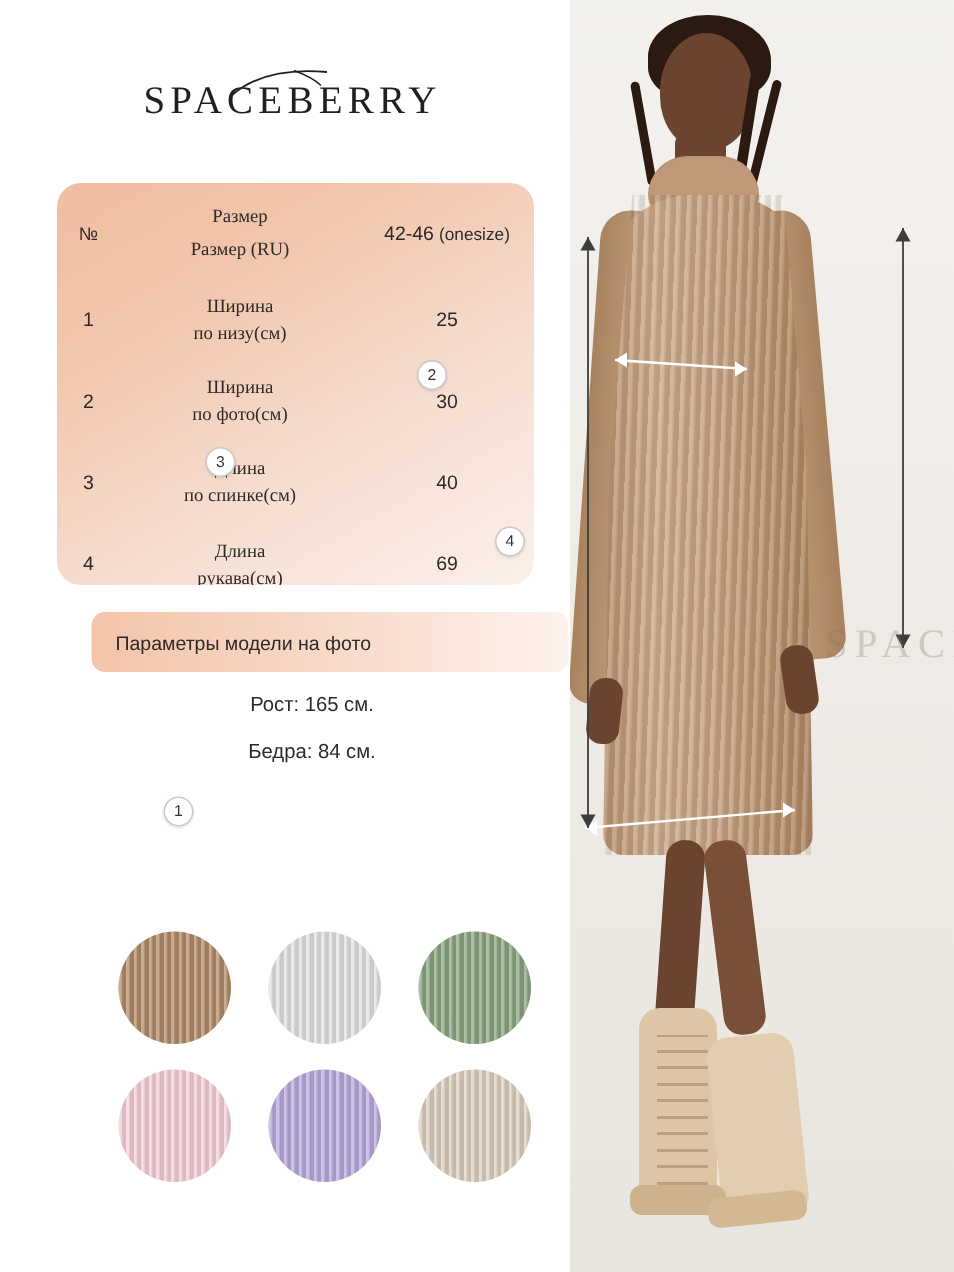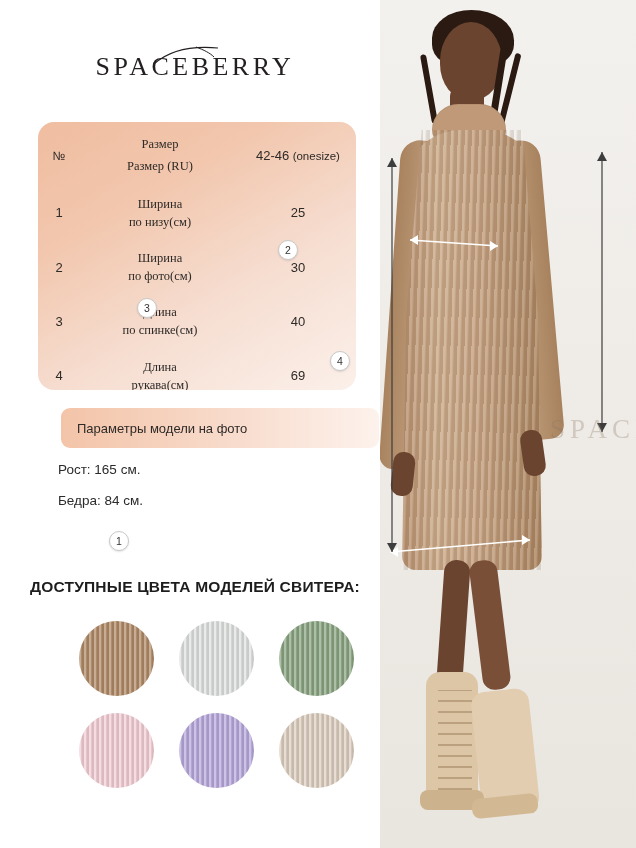--- a/index.html
+++ b/index.html
@@ -93,20 +93,21 @@
   }
   .model-lines {
     position: absolute;
     left: 58px; top: 462px;
     width: 300px;
   }
   .model-line {
     font-size: 13.5px;
     color: #2b2b2b;
     margin-bottom: 16px;
+    text-align: center;
   }
 
   
   .colors-heading {
     position: absolute;
     left: 30px; top: 578px;
     font-size: 15.5px;
     font-weight: bold;
     color: #1d1d1d;
     letter-spacing: 0.2px;
@@ -328,21 +329,20 @@
     </div>
 
     <div class="model-card">
       <div class="model-card-text">Параметры модели на фото</div>
     </div>
     <div class="model-lines">
       <div class="model-line">Рост: 165 см.</div>
       <div class="model-line">Бедра: 84 см.</div>
     </div>
 
-    <div class="colors-heading">ДОСТУПНЫЕ ЦВЕТА МОДЕЛЕЙ СВИТЕРА:</div>
     <div class="swatch-grid">
       <div class="swatch-cell">
           <div class="swatch" id="sw0" style="background: rgb(176, 138, 102);"></div>
         </div>
       <div class="swatch-cell">
           <div class="swatch" id="sw1" style="background: rgb(223, 226, 224);"></div>
         </div>
       <div class="swatch-cell">
           <div class="swatch" id="sw2" style="background: rgb(138, 165, 129);"></div>
         </div>

